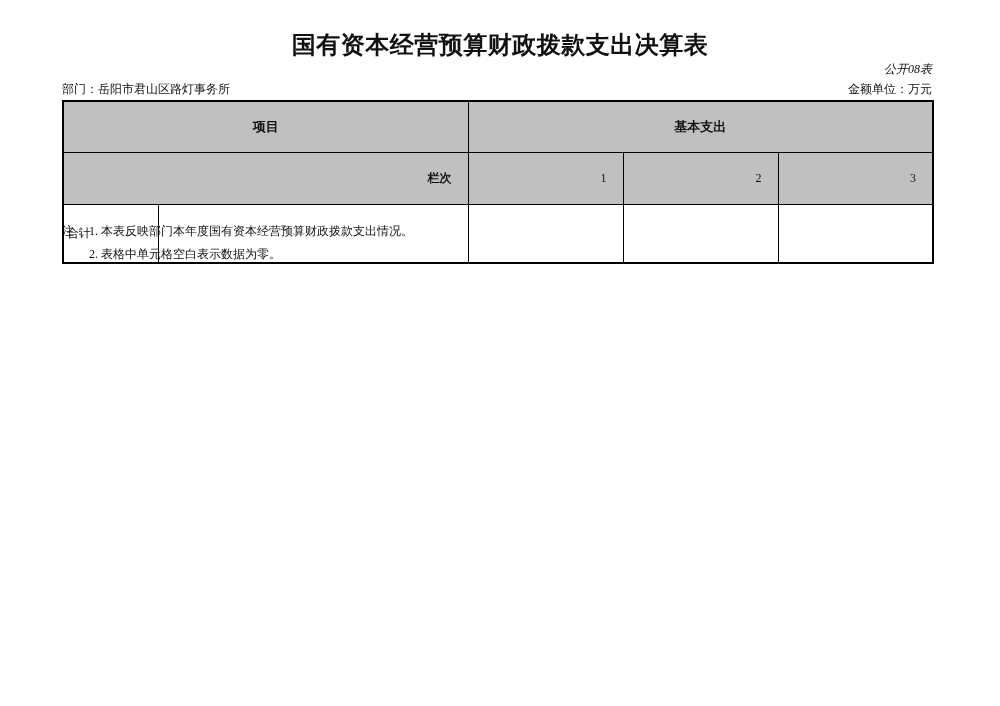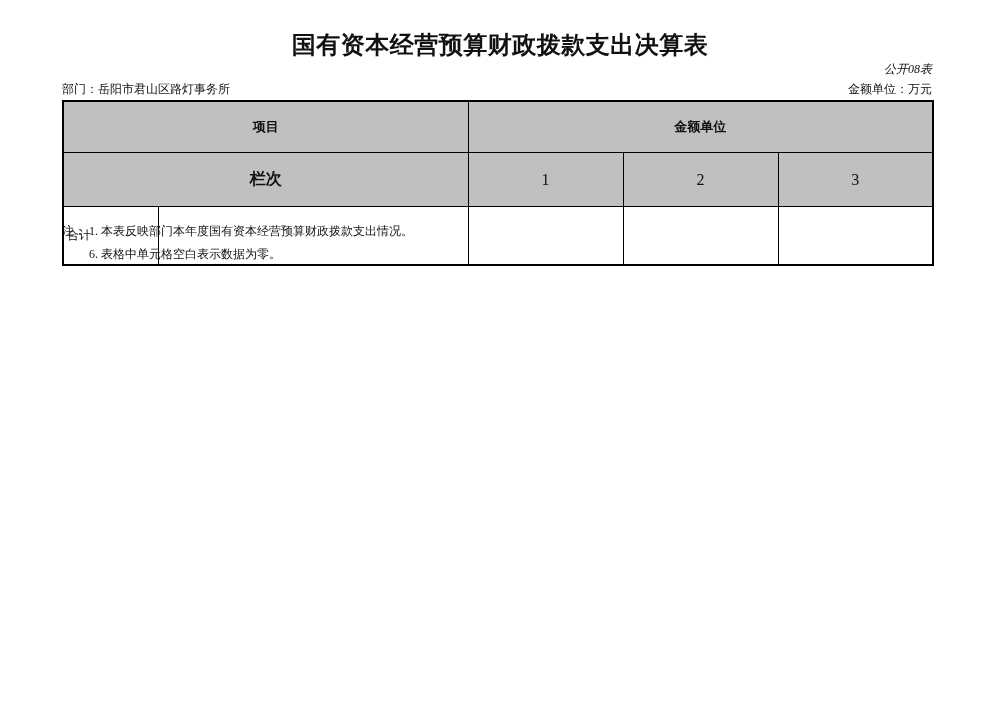--- a/index.html
+++ b/index.html
@@ -62,21 +62,21 @@
     padding: 16px;
     font-size: 13px;
     overflow: hidden;
   }
   tr.hdr td {
     background: #c0c0c0;
     font-weight: bold;
   }
   tr.row-groups td { height: 18px; font-size: 13px; }
   tr.row-cols td { height: 54px; }
-  tr.row-index td { height: 19px; font-weight: bold; font-size: 16px; }
+  tr.row-index td { height: 19px; font-weight: bold; font-size: 12px; text-align: right; }
   tr.row-index td.num { font-weight: normal; }
   tr.row-data td {
     height: 25px;
     background: #ffffff;
     font-size: 12px;
   }
   tr.row-data td.left-cell {
     text-align: left;
     padding-left: 3px;
   }
@@ -117,21 +117,21 @@
     <colgroup>
       <col style="width:95px">
       <col style="width:310px">
       <col style="width:155px">
       <col style="width:155px">
       <col style="width:155px">
     </colgroup>
     <tbody>
       <tr class="hdr row-groups">
         <td colspan="2">项目</td>
-        <td colspan="3">金额单位</td>
+        <td colspan="3">基本支出</td>
       </tr>
       <tr class="hdr row-index">
         <td colspan="2">栏次</td>
         <td class="num">1</td>
         <td class="num">2</td>
         <td class="num">3</td>
       </tr>
       <tr class="row-data">
         <td class="left-cell">合计</td>
         <td></td>
@@ -142,20 +142,20 @@
     </tbody>
   </table>
 
   <div class="notes">
     <div class="note-line">
       <span class="note-prefix">注：</span>
       <span>1. 本表反映部门本年度国有资本经营预算财政拨款支出情况。</span>
     </div>
     <div class="note-line">
       <span class="note-prefix"></span>
-      <span>6. 表格中单元格空白表示数据为零。</span>
+      <span>2. 表格中单元格空白表示数据为零。</span>
     </div>
     <div class="note-line">
       <span class="note-prefix"></span>
     </div>
   </div>
 
 </div>
 
 </body></html>

